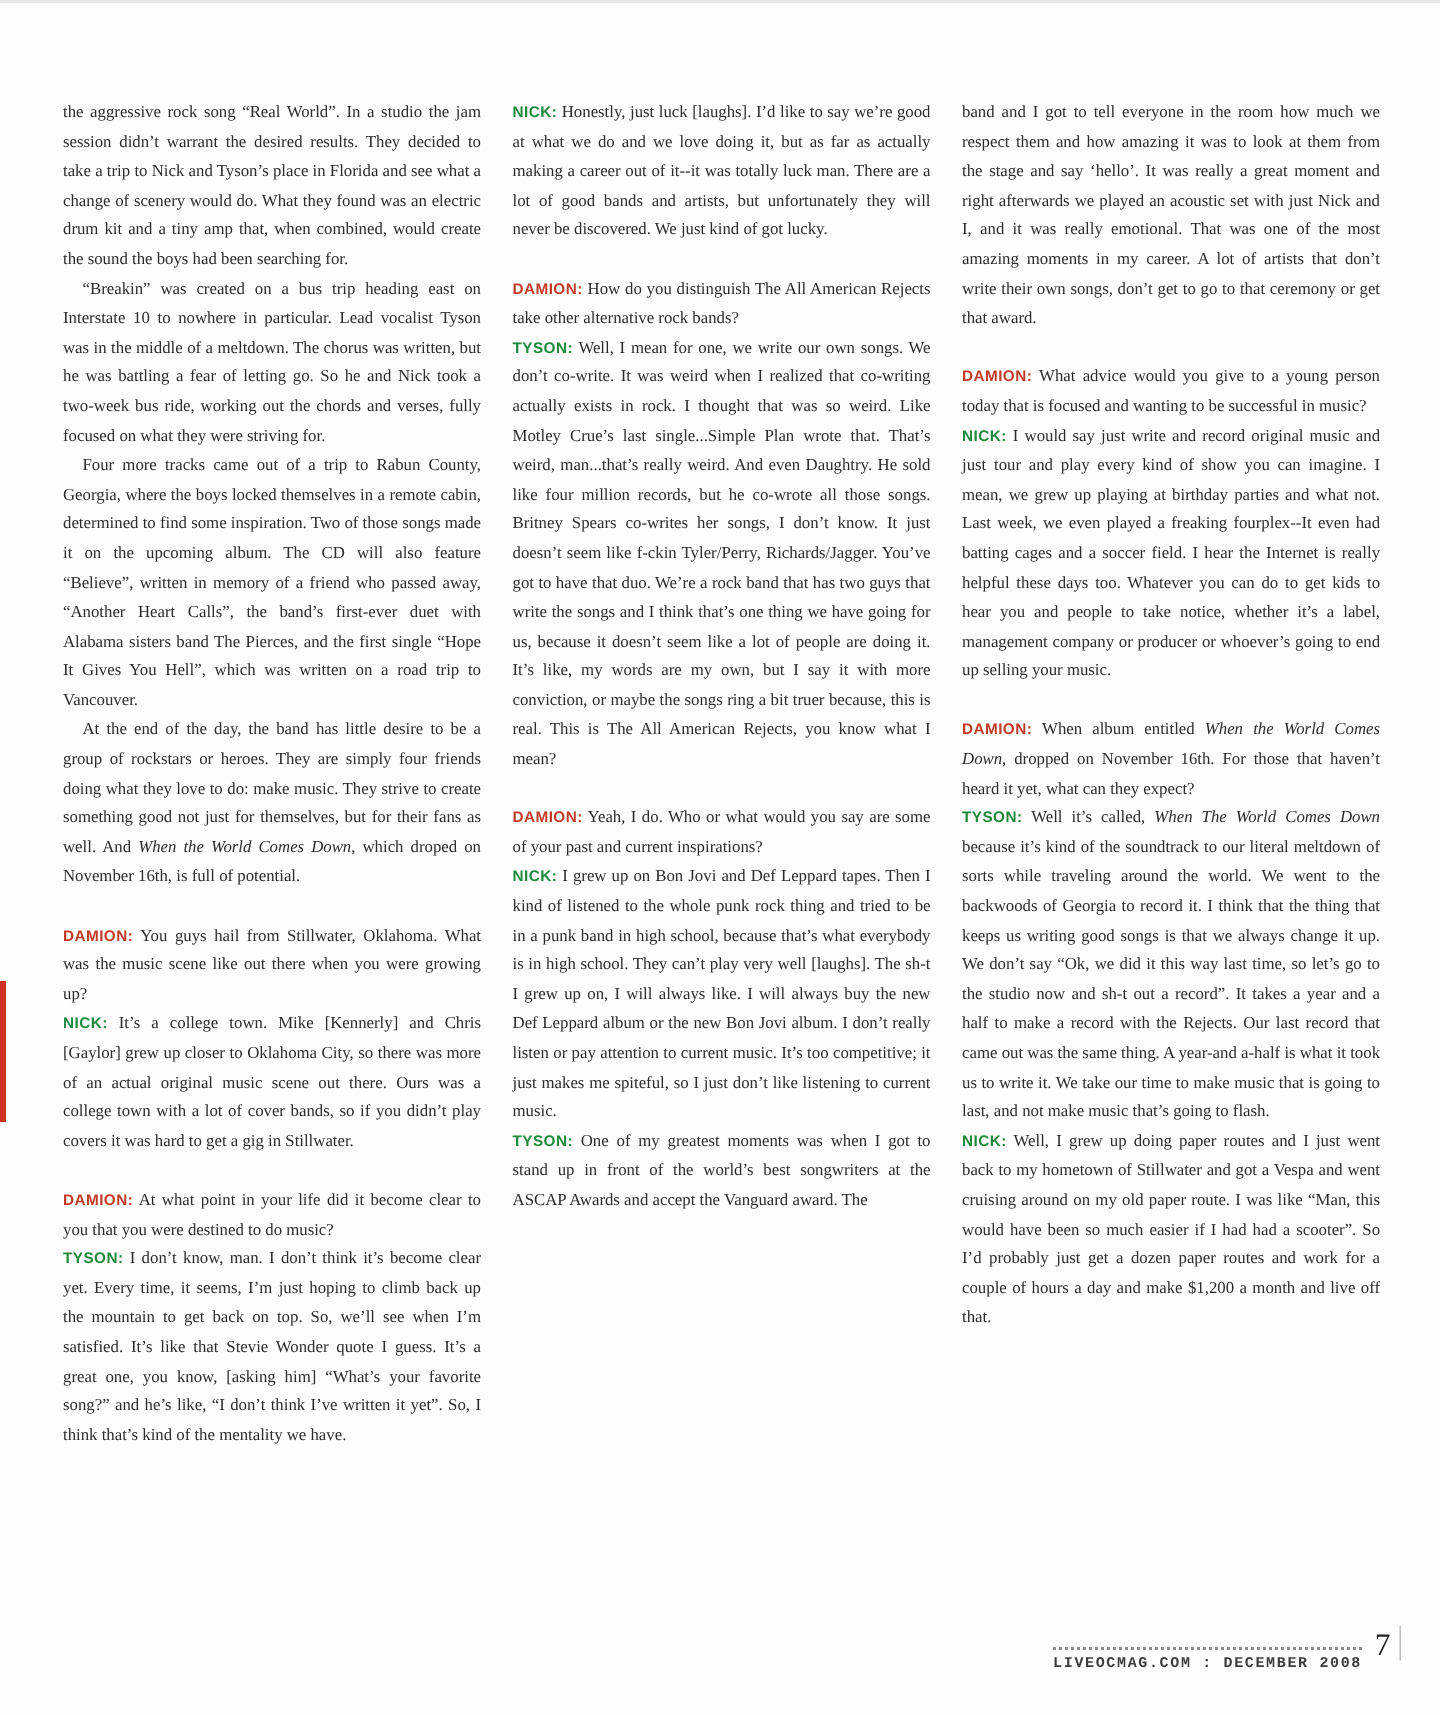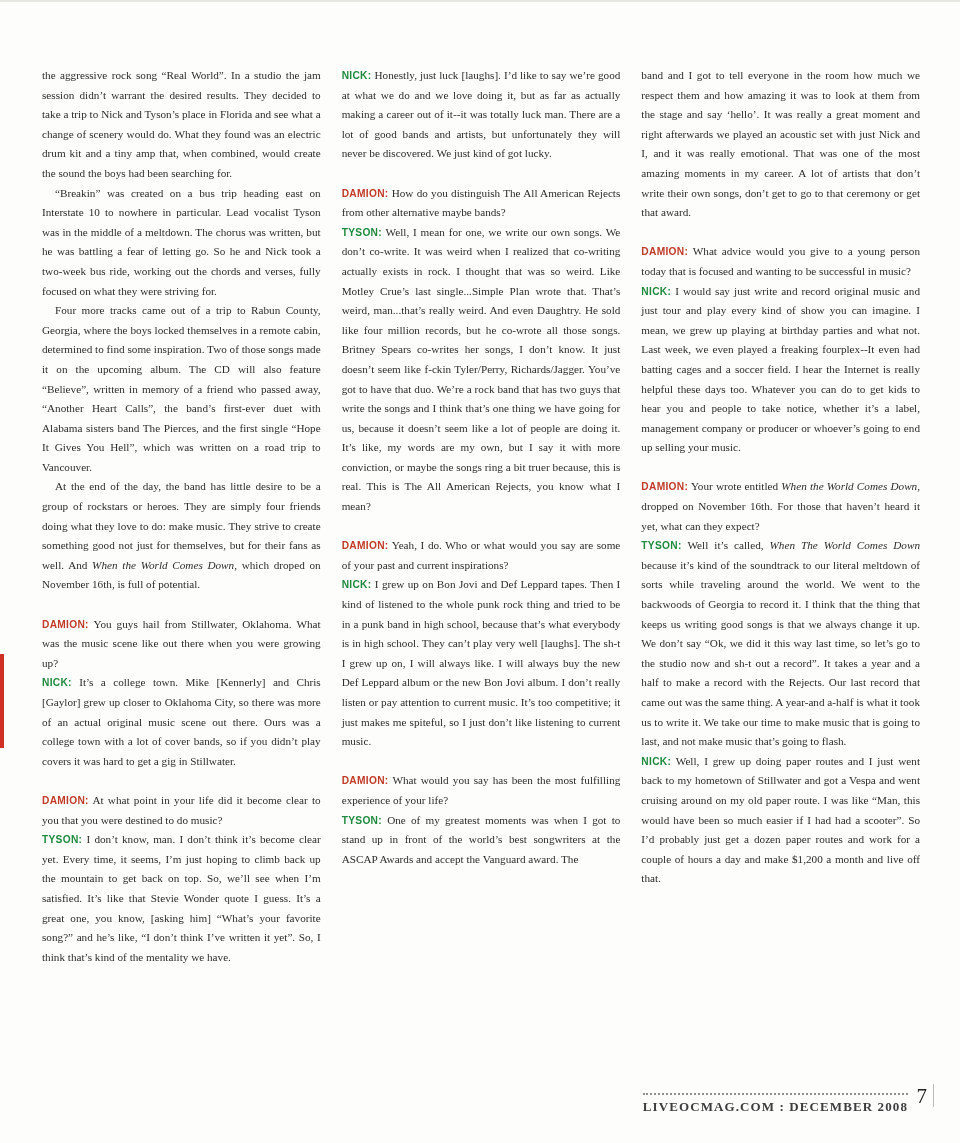--- a/index.html
+++ b/index.html
@@ -47,22 +47,22 @@
     font-family:"Liberation Sans", sans-serif;
     font-weight:bold;
     font-size:10.2px;
     letter-spacing:0.3px;
   }
   .seg-speaker-q { color:var(--q-color, #c23a28); }
   .seg-speaker-a { color:var(--a-color, #1f8a3d); }
   .footer-credit {
     position:absolute;
     right:52px; bottom:28px;
-    font-family:Liberation Serif, serif;
-    font-size:13px;
+    font-family:Liberation Mono, monospace;
+    font-size:10px;
     font-weight:bold;
     letter-spacing:1.1px;
     color:#3d3d3d;
     border-top:2px dotted #8f8f8f;
     padding-top:4px;
   }
   .page-number {
     position:absolute;
     right:33px; bottom:34px;
     font-family:"Liberation Serif", serif;
@@ -88,32 +88,31 @@
         <p class="block indent"><span class="seg-plain">“Breakin” was created on a bus trip heading east on Interstate 10 to nowhere in particular. Lead vocalist Tyson was in the middle of a meltdown. The chorus was written, but he was battling a fear of letting go. So he and Nick took a two-week bus ride, working out the chords and verses, fully focused on what they were striving for.</span></p>
         <p class="block indent"><span class="seg-plain">Four more tracks came out of a trip to Rabun County, Georgia, where the boys locked themselves in a remote cabin, determined to find some inspiration. Two of those songs made it on the upcoming album. The CD will also feature “Believe”, written in memory of a friend who passed away, “Another Heart Calls”, the band’s first-ever duet with Alabama sisters band The Pierces, and the first single “Hope It Gives You Hell”, which was written on a road trip to Vancouver.</span></p>
         <p class="block indent"><span class="seg-plain">At the end of the day, the band has little desire to be a group of rockstars or heroes. They are simply four friends doing what they love to do: make music. They strive to create something good not just for themselves, but for their fans as well. And </span><span class="seg-italic">When the World Comes Down</span><span class="seg-plain">, which droped on November 16th, is full of potential.</span></p>
         <p class="block spaced"><span class="seg-speaker-q">DAMION:</span><span class="seg-plain"> You guys hail from Stillwater, Oklahoma. What was the music scene like out there when you were growing up?</span></p>
         <p class="block"><span class="seg-speaker-a">NICK:</span><span class="seg-plain"> It’s a college town. Mike [Kennerly] and Chris [Gaylor] grew up closer to Oklahoma City, so there was more of an actual original music scene out there. Ours was a college town with a lot of cover bands, so if you didn’t play covers it was hard to get a gig in Stillwater.</span></p>
         <p class="block spaced"><span class="seg-speaker-q">DAMION:</span><span class="seg-plain"> At what point in your life did it become clear to you that you were destined to do music?</span></p>
         <p class="block"><span class="seg-speaker-a">TYSON:</span><span class="seg-plain"> I don’t know, man. I don’t think it’s become clear yet. Every time, it seems, I’m just hoping to climb back up the mountain to get back on top. So, we’ll see when I’m satisfied. It’s like that Stevie Wonder quote I guess. It’s a great one, you know, [asking him] “What’s your favorite song?” and he’s like, “I don’t think I’ve written it yet”. So, I think that’s kind of the mentality we have.</span></p>
       </div>
     <div class="column">
         <p class="block"><span class="seg-speaker-a">NICK:</span><span class="seg-plain"> Honestly, just luck [laughs]. I’d like to say we’re good at what we do and we love doing it, but as far as actually making a career out of it--it was totally luck man. There are a lot of good bands and artists, but unfortunately they will never be discovered. We just kind of got lucky.</span></p>
-        <p class="block spaced"><span class="seg-speaker-q">DAMION:</span><span class="seg-plain"> How do you distinguish The All American Rejects from other alternative maybe bands?</span></p>
+        <p class="block spaced"><span class="seg-speaker-q">DAMION:</span><span class="seg-plain"> How do you distinguish The All American Rejects take other alternative rock bands?</span></p>
         <p class="block"><span class="seg-speaker-a">TYSON:</span><span class="seg-plain"> Well, I mean for one, we write our own songs. We don’t co-write. It was weird when I realized that co-writing actually exists in rock. I thought that was so weird. Like Motley Crue’s last single...Simple Plan wrote that. That’s weird, man...that’s really weird. And even Daughtry. He sold like four million records, but he co-wrote all those songs. Britney Spears co-writes her songs, I don’t know. It just doesn’t seem like f-ckin Tyler/Perry, Richards/Jagger. You’ve got to have that duo. We’re a rock band that has two guys that write the songs and I think that’s one thing we have going for us, because it doesn’t seem like a lot of people are doing it. It’s like, my words are my own, but I say it with more conviction, or maybe the songs ring a bit truer because, this is real. This is The All American Rejects, you know what I mean?</span></p>
         <p class="block spaced"><span class="seg-speaker-q">DAMION:</span><span class="seg-plain"> Yeah, I do. Who or what would you say are some of your past and current inspirations?</span></p>
         <p class="block"><span class="seg-speaker-a">NICK:</span><span class="seg-plain"> I grew up on Bon Jovi and Def Leppard tapes. Then I kind of listened to the whole punk rock thing and tried to be in a punk band in high school, because that’s what everybody is in high school. They can’t play very well [laughs]. The sh-t I grew up on, I will always like. I will always buy the new Def Leppard album or the new Bon Jovi album. I don’t really listen or pay attention to current music. It’s too competitive; it just makes me spiteful, so I just don’t like listening to current music.</span></p>
-        <p class="block spaced"><span class="seg-speaker-q">DAMION:</span><span class="seg-plain"> What would you say has been the most fulfilling experience of your life?</span></p>
         <p class="block"><span class="seg-speaker-a">TYSON:</span><span class="seg-plain"> One of my greatest moments was when I got to stand up in front of the world’s best songwriters at the ASCAP Awards and accept the Vanguard award. The</span></p>
       </div>
     <div class="column">
         <p class="block"><span class="seg-plain">band and I got to tell everyone in the room how much we respect them and how amazing it was to look at them from the stage and say ‘hello’. It was really a great moment and right afterwards we played an acoustic set with just Nick and I, and it was really emotional. That was one of the most amazing moments in my career. A lot of artists that don’t write their own songs, don’t get to go to that ceremony or get that award.</span></p>
         <p class="block spaced"><span class="seg-speaker-q">DAMION:</span><span class="seg-plain"> What advice would you give to a young person today that is focused and wanting to be successful in music?</span></p>
         <p class="block"><span class="seg-speaker-a">NICK:</span><span class="seg-plain"> I would say just write and record original music and just tour and play every kind of show you can imagine. I mean, we grew up playing at birthday parties and what not. Last week, we even played a freaking fourplex--It even had batting cages and a soccer field. I hear the Internet is really helpful these days too. Whatever you can do to get kids to hear you and people to take notice, whether it’s a label, management company or producer or whoever’s going to end up selling your music.</span></p>
-        <p class="block spaced"><span class="seg-speaker-q">DAMION:</span><span class="seg-plain"> Your wrote entitled </span><span class="seg-italic">When the World Comes Down</span><span class="seg-plain">, dropped on November 16th. For those that haven’t heard it yet, what can they expect?</span></p>
+        <p class="block spaced"><span class="seg-speaker-q">DAMION:</span><span class="seg-plain"> When album entitled </span><span class="seg-italic">When the World Comes Down</span><span class="seg-plain">, dropped on November 16th. For those that haven’t heard it yet, what can they expect?</span></p>
         <p class="block"><span class="seg-speaker-a">TYSON:</span><span class="seg-plain"> Well it’s called, </span><span class="seg-italic">When The World Comes Down</span><span class="seg-plain"> because it’s kind of the soundtrack to our literal meltdown of sorts while traveling around the world. We went to the backwoods of Georgia to record it. I think that the thing that keeps us writing good songs is that we always change it up. We don’t say “Ok, we did it this way last time, so let’s go to the studio now and sh-t out a record”. It takes a year and a half to make a record with the Rejects. Our last record that came out was the same thing. A year-and a-half is what it took us to write it. We take our time to make music that is going to last, and not make music that’s going to flash.</span></p>
         <p class="block"><span class="seg-speaker-a">NICK:</span><span class="seg-plain"> Well, I grew up doing paper routes and I just went back to my hometown of Stillwater and got a Vespa and went cruising around on my old paper route. I was like “Man, this would have been so much easier if I had had a scooter”. So I’d probably just get a dozen paper routes and work for a couple of hours a day and make $1,200 a month and live off that.</span></p>
       </div>
   </div>
 
   <div class="footer-credit">LIVEOCMAG.COM : DECEMBER 2008</div>
 
   <div class="page-number">7</div>
 
   <div class="page-number-rule"></div>

